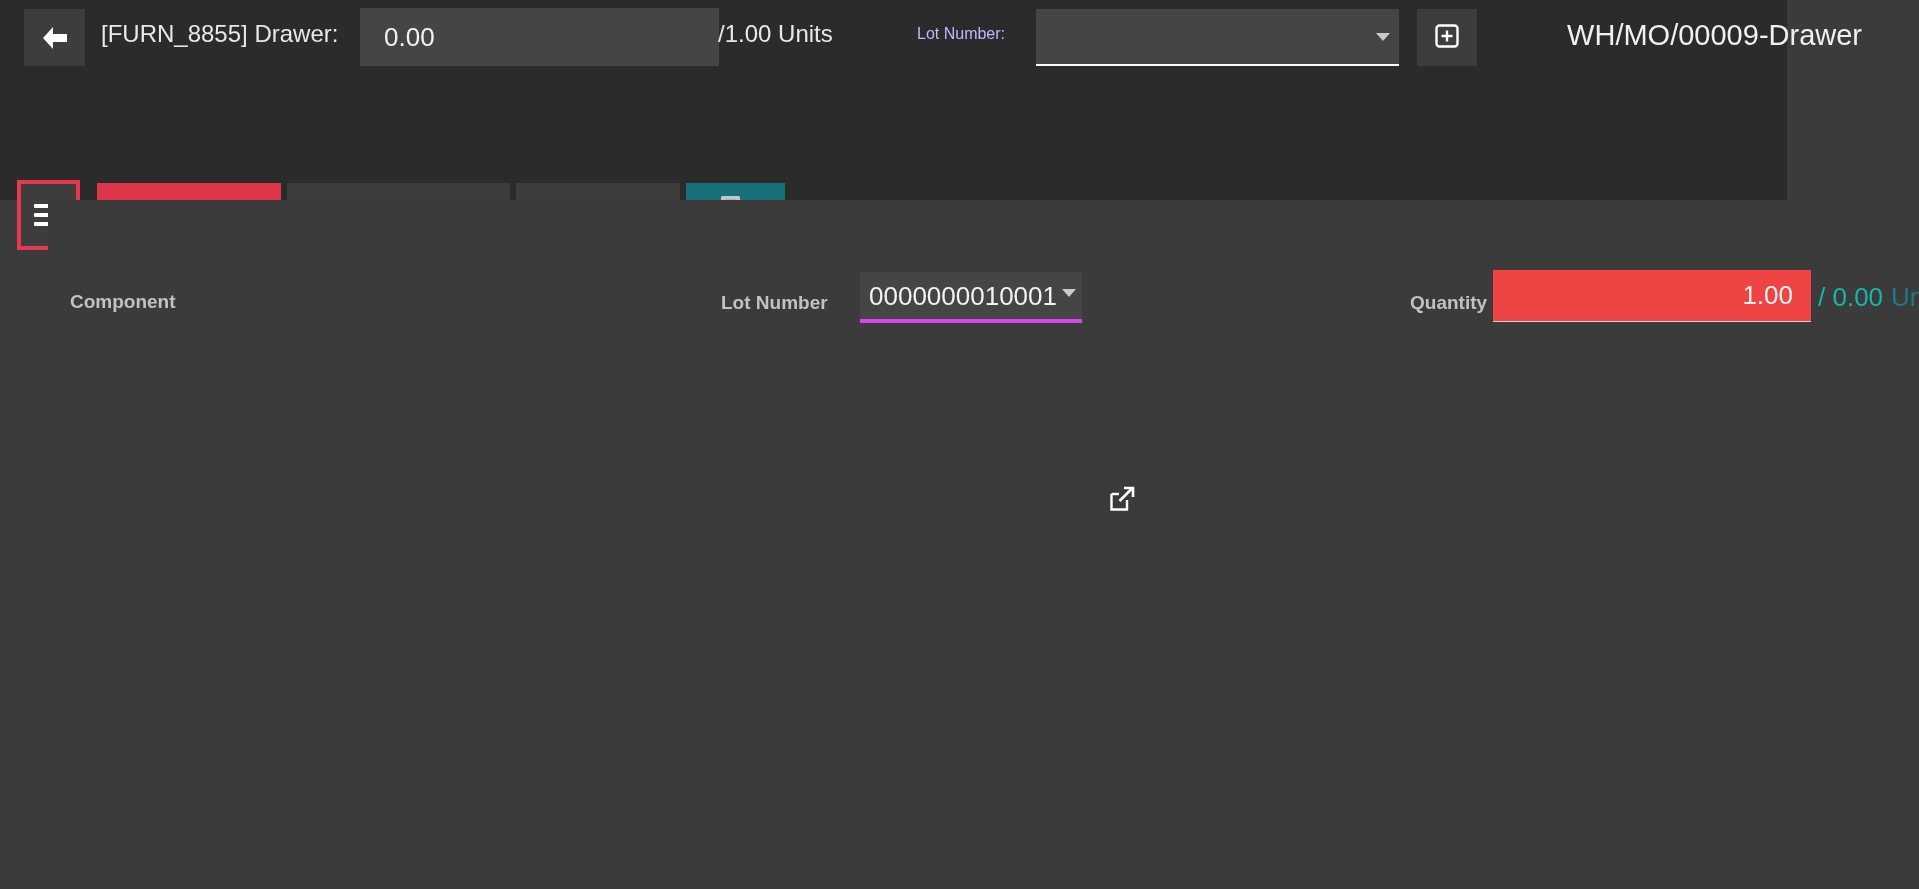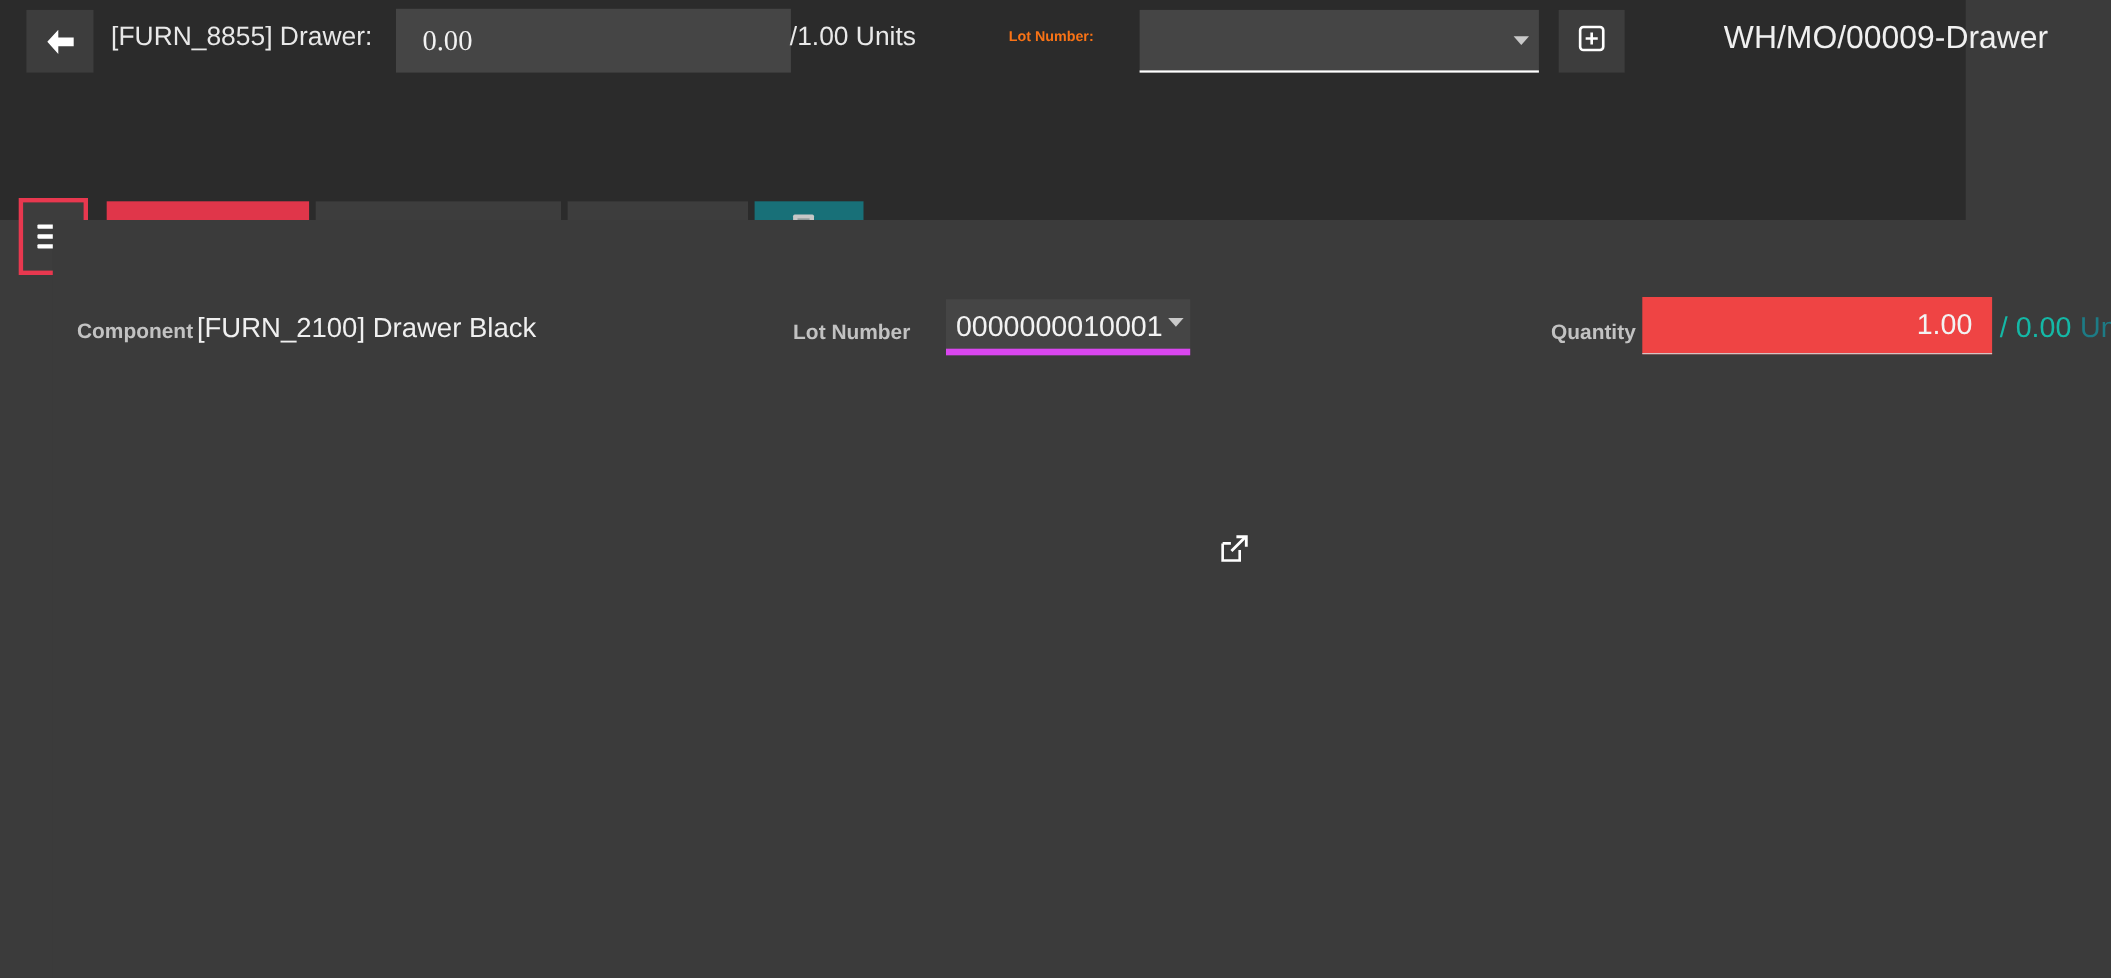--- a/index.html
+++ b/index.html
@@ -41,30 +41,30 @@
 
   .hdr-label {
     position: absolute;
     color: #e8e8e8;
     font-size: 24px;
     line-height: 1;
     white-space: nowrap;
   }
   #hdr-product { left: 101px; top: 22px; }
   #hdr-total   { left: 718px; top: 22px; }
-  #hdr-lot-label { left: 917px; top: 26px; font-size: 13px; font-weight: bold; color: #f97316; }
+  #hdr-lot-label { left: 917px; top: 26px; font-size: 16px; font-weight: normal; color: #c4b5fd; }
 
   .hdr-qty-input {
     position: absolute;
     left: 360px; top: 8px;
     width: 359px; height: 58px;
     background: #454545;
     color: #f2f2f2;
     font-size: 26px;
-    font-family: Liberation Serif, serif;
+    font-family: Liberation Sans, sans-serif;
     border: none;
     outline: none;
     padding: 0 17px 0 24px;
     line-height: 58px;
   }
 
   .hdr-lot-select {
     position: absolute;
     left: 1036px; top: 9px;
     width: 363px; height: 57px;
@@ -197,21 +197,21 @@
     white-space: nowrap;
   }
 
   #lot-label { left: 673px; top: 92px; }
 
   #lot-select {
     position: absolute;
     left: 812px; top: 72px;
     width: 222px; height: 51px;
     background: #454545;
-    border-bottom: 6px solid #d946ef;
+    border-bottom: 4px solid #d946ef;
     cursor: pointer;
   }
   #lot-select .val {
     position: absolute;
     left: 9px; top: 9px;
     font-size: 26px;
     color: #f2f2f2;
     white-space: nowrap;
   }
   #lot-select .caret {
@@ -334,21 +334,20 @@
           <path d="M25 11 V17 H31 Z" fill="#b9c2c2"></path>
         </svg>
       </span>
     </div>
   </div>
 </div>
 
 <div id="body">
 
   <div class="fld-label" id="component-label">Component</div>
-  <div id="component-value">[FURN_2100] Drawer Black</div>
 
   <div class="fld-label" id="lot-label">Lot Number</div>
 
   <div id="lot-select">
     <span class="val">0000000010001</span>
     <span class="caret"></span>
   </div>
 
   <div id="lot-external">
     <span>

